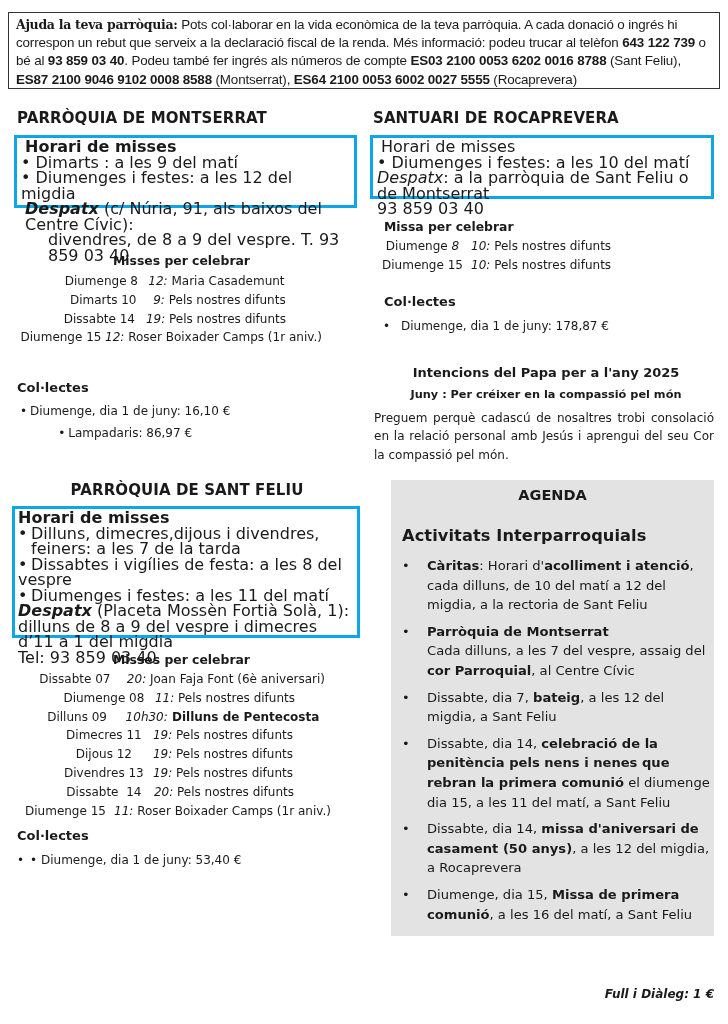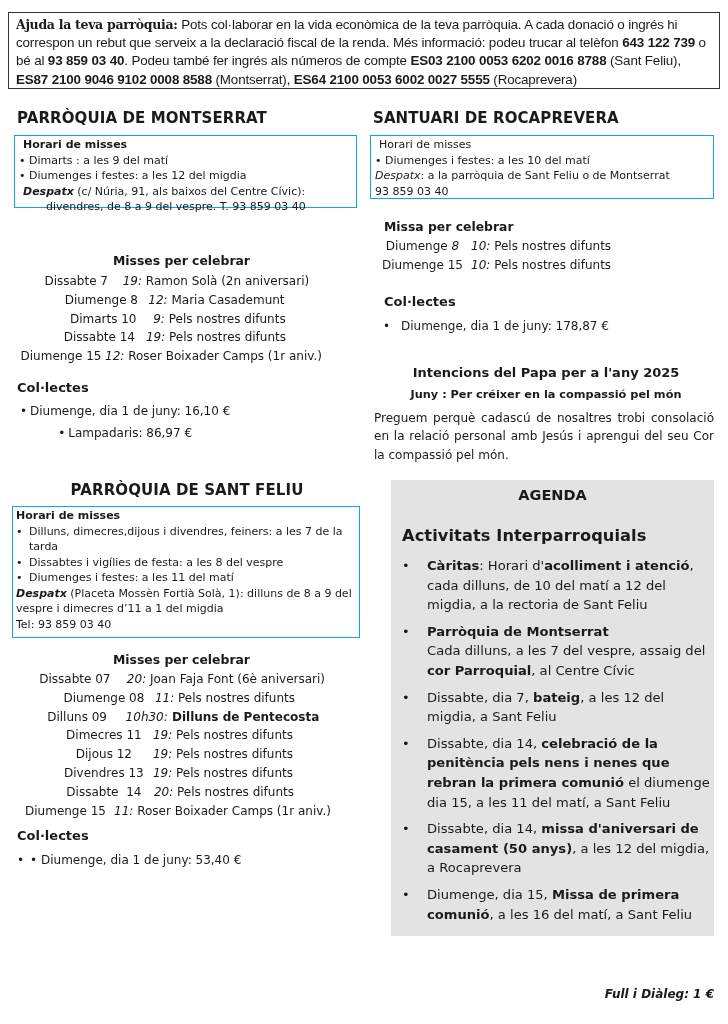--- a/index.html
+++ b/index.html
@@ -7,21 +7,21 @@
   .abs { position: absolute; }
   b, .b { font-weight: bold; }
   i, .i { font-style: italic; }
 
   
   #donation { left: 8px; top: 12px; width: 712px; height: 77px; border: 1.5px solid #333; padding: 3px 7px; font-family: "Liberation Sans", sans-serif; font-size: 13.4px; line-height: 18.2px; letter-spacing: -0.15px; }
   #donation .lead { font-family: "DejaVu Serif", serif; font-weight: bold; font-size: 12.5px; letter-spacing: -0.3px; }
 
   .sec-title { font-weight: bold; font-size: 15px; letter-spacing: 0.1px; }
   .sub-title { font-weight: bold; font-size: 12.4px; }
-  .box { border: 1px solid #0ea5e9; font-size: 11px; line-height: 15.5px; padding: 1px 4px; }
+  .box { border: 3px solid #0ea5e9; font-size: 16px; line-height: 15.5px; padding: 1px 4px; }
   .row { font-size: 12px; line-height: 18.8px; white-space: nowrap; text-align: center; }
   .row .d { display: inline-block; }
   .bul { font-size: 12px; line-height: 22px; }
   .bul::before { content: "•"; display: inline-block; width: 13px; }
 
   
   #agenda { left: 391px; top: 480px; width: 323px; height: 456px; background: #e3e3e3; }
   #agenda .ag-title { position: absolute; left: 0; width: 100%; top: 7px; text-align: center; font-weight: bold; font-size: 14.5px; }
   #agenda .ag-sub { position: absolute; left: 11px; top: 46px; font-weight: bold; font-size: 16.2px; letter-spacing: 0.1px; }
   #agenda ul { position: absolute; left: 11px; top: 76px; width: 310px; list-style: none; }
@@ -41,21 +41,20 @@
 <div class="abs box" style="left:14px; top:135px; width:343px; height:73px; padding-left:4px;">
   <div class="b" style="padding-left:4px;">Horari de misses</div>
   <div>• <span>Dimarts : a les 9 del matí</span></div>
   <div>• <span>Diumenges i festes: a les 12 del migdia</span></div>
   <div style="padding-left:4px;"><b><i>Despatx</i></b><span> (c/ Núria, 91, als baixos del Centre Cívic):</span></div>
   <div style="padding-left:27px;">divendres, de 8 a 9 del vespre. T. 93 859 03 40</div>
 </div>
 
 <div class="abs sub-title" style="left:113px; top:253px;">Misses per celebrar</div>
 <div class="abs" style="left:17px; top:272px;">
-  <div class="row"><span class="d" style="width:93px">Dissabte 7</span><i>19:</i><span> Ramon Solà (2n aniversari)</span></div>
   <div class="row"><span class="d" style="width:94px">Diumenge 8</span><i>12:</i><span> Maria Casademunt</span></div>
   <div class="row"><span class="d" style="width:100px">Dimarts 10</span><i>9:</i><span> Pels nostres difunts</span></div>
   <div class="row"><span class="d" style="width:93px">Dissabte 14</span><i>19:</i><span> Pels nostres difunts</span></div>
   <div class="row"><span class="d" style="width:88px">Diumenge 15</span><i>12:</i><span> Roser Boixader Camps (1r aniv.)</span></div>
 </div>
 <div class="abs sub-title" style="left:17px; top:380px; font-size:13px;">Col·lectes</div>
 <div class="abs" style="left:17px; top:400px;text-align:center;">
   <div class="bul">Diumenge, dia 1 de juny: 16,10 €</div>
   <div class="bul">Lampadaris: 86,97 €</div>
 </div>

